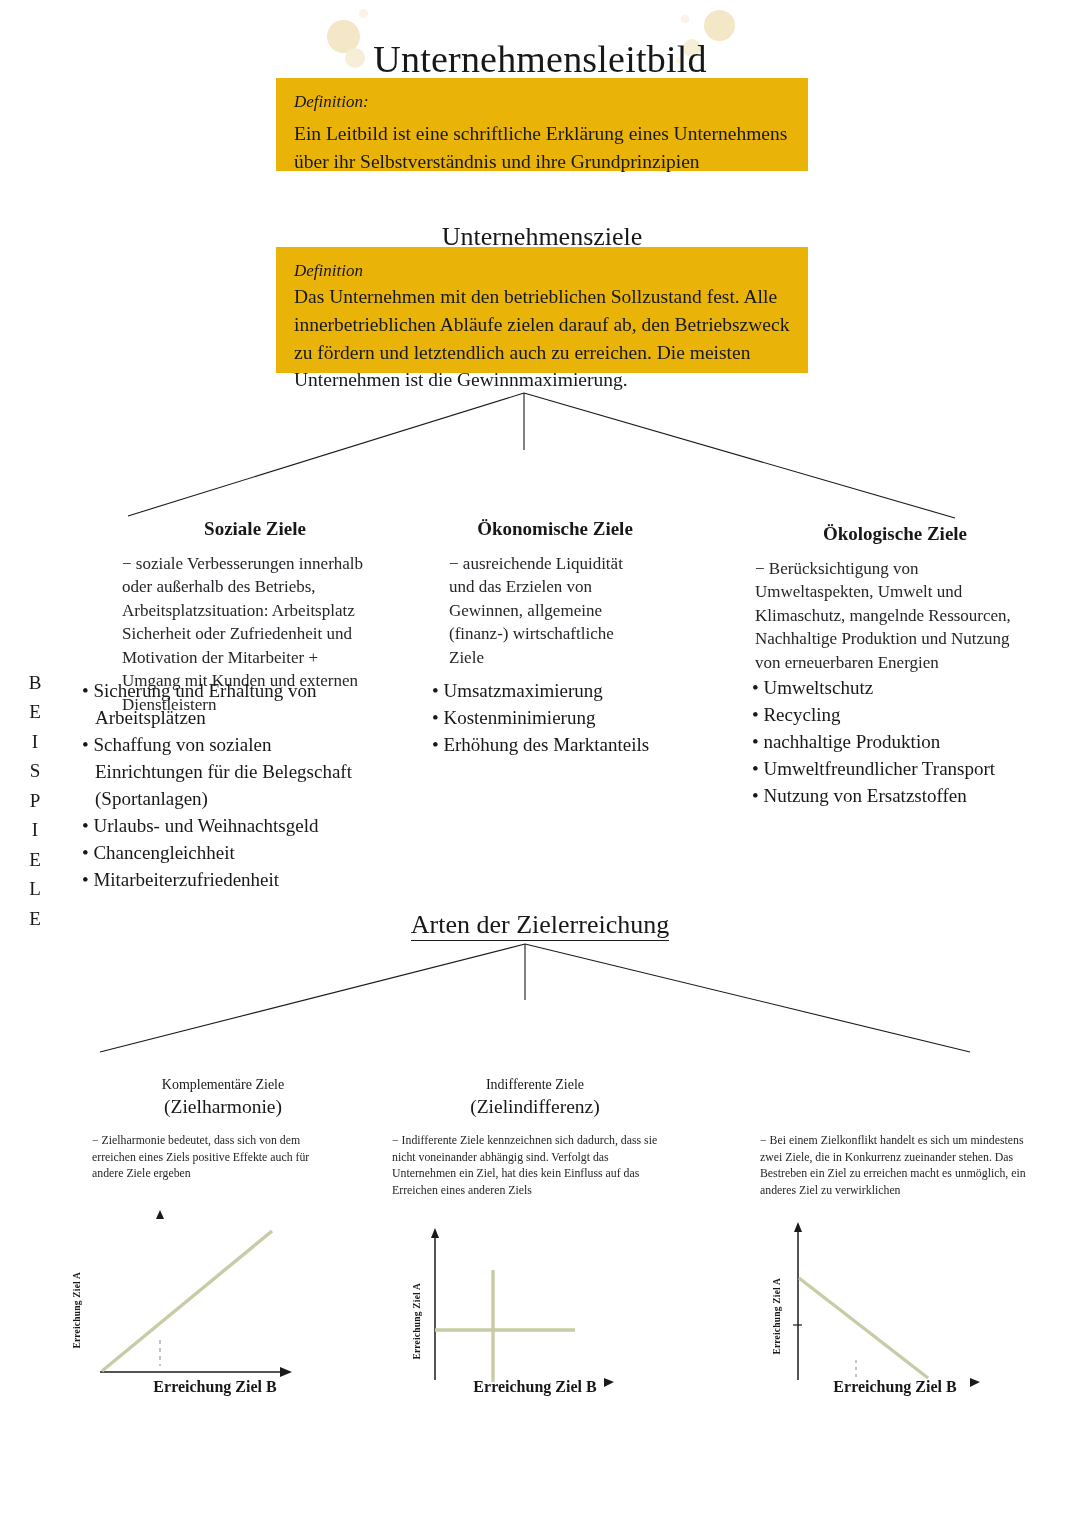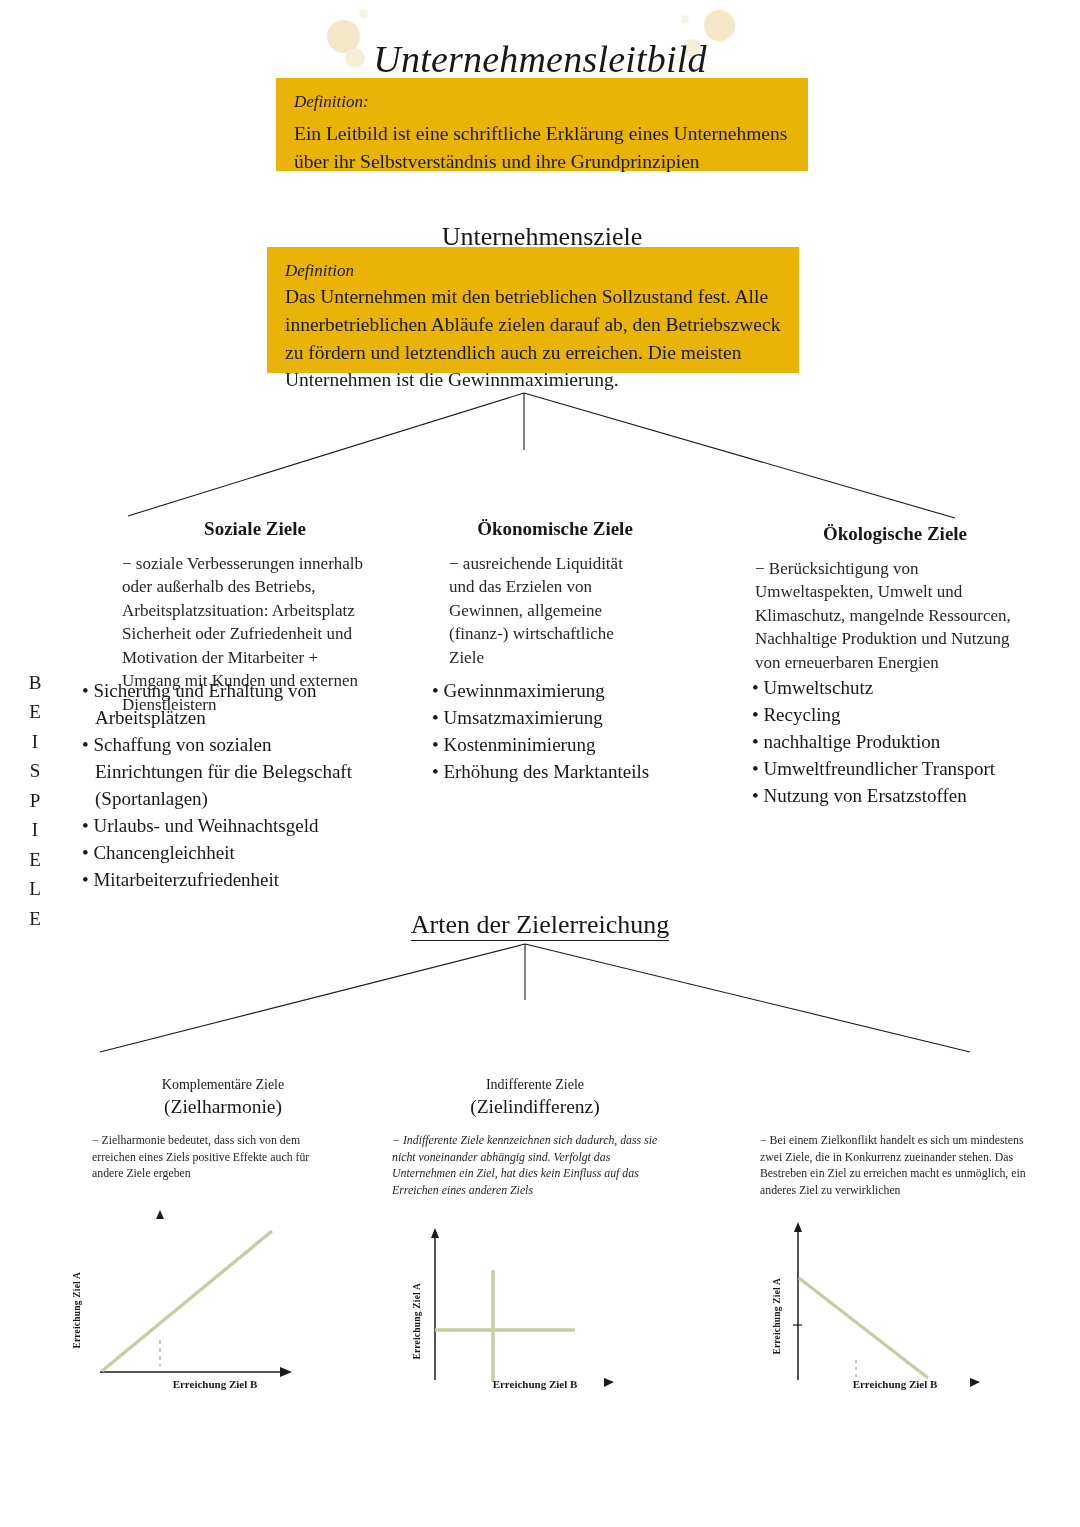--- a/index.html
+++ b/index.html
@@ -38,21 +38,20 @@
     right: 0;
     top: 12px;
     text-align: center;
     font-size: 38px;
     font-weight: 400;
     letter-spacing: 0.2px;
   }
   .main-title span {
     border-bottom: 8px solid #fca5a5;
     padding-bottom: 1px;
-    font-style: italic;
   }
   .section-title {
     position: absolute;
     text-align: center;
     font-size: 26px;
     font-weight: 400;
   }
   .section-title span {
     border-bottom: 1.6px solid #1a1a1a;
     padding-bottom: 1px;
@@ -161,21 +160,21 @@
     position: absolute;
     font-size: 9.5px;
     font-weight: bold;
     writing-mode: vertical-rl;
     transform: rotate(180deg);
     white-space: nowrap;
     letter-spacing: 0.2px;
   }
   .xlab {
     position: absolute;
-    font-size: 11px;
+    font-size: 16px;
     font-weight: bold;
     white-space: nowrap;
     text-align: center;
   }
 </style>
 </head>
 <body>
 
 <div id="page">
 
@@ -193,21 +192,21 @@
 
   <div class="defbox" style="left:276px;top:78px;width:532px;height:93px;">
     <p class="deflabel">Definition:</p>
     <p class="deftext">Ein Leitbild ist eine schriftliche Erklärung eines Unternehmens über ihr Selbstverständnis und ihre Grundprinzipien</p>
   </div>
 
   <h2 class="section-title" style="left:276px;top:200px;width:532px;">
     <span>Unternehmensziele</span>
   </h2>
 
-  <div class="defbox tight" style="left:267px;top:247px;width:532px;height:126px;">
+  <div class="defbox tight" style="left:276px;top:247px;width:532px;height:126px;">
     <p class="deflabel">Definition</p>
     <p class="deftext">Das Unternehmen mit den betrieblichen Sollzustand fest. Alle innerbetrieblichen Abläufe zielen darauf ab, den Betriebszweck zu fördern und letztendlich auch zu erreichen. Die meisten Unternehmen ist die Gewinnmaximierung.</p>
   </div>
 
   <svg class="connector" style="left:110px;top:388px;" width="860" height="135" viewBox="0 0 860 135">
     <line x1="414" y1="5" x2="414" y2="62" stroke="#1a1a1a" stroke-width="1.1"></line>
     <line x1="414" y1="5" x2="18" y2="128" stroke="#1a1a1a" stroke-width="1.1"></line>
     <line x1="414" y1="5" x2="845" y2="130" stroke="#1a1a1a" stroke-width="1.1"></line>
   </svg>
 
@@ -237,21 +236,20 @@
       <li>Sicherung und Erhaltung von Arbeitsplätzen</li>
       <li>Schaffung von sozialen Einrichtungen für die Belegschaft (Sportanlagen)</li>
       <li>Urlaubs- und Weihnachtsgeld</li>
       <li>Chancengleichheit</li>
       <li>Mitarbeiterzufriedenheit</li>
     </ul>
   </div>
 
   <div class="examples" style="left:432px;top:678px;width:290px;">
     <ul>
-      <li>Gewinnmaximierung</li>
       <li>Umsatzmaximierung</li>
       <li>Kostenminimierung</li>
       <li>Erhöhung des Marktanteils</li>
     </ul>
   </div>
 
   <div class="examples" style="left:752px;top:675px;width:300px;">
     <ul>
       <li>Umweltschutz</li>
       <li>Recycling</li>
@@ -274,21 +272,21 @@
   <div class="type-head" style="left:78px;top:1068px;width:290px;">
     <span class="t1">Komplementäre Ziele</span>
     <span class="t2">(Zielharmonie)</span>
   </div>
   <div class="type-desc" style="left:92px;top:1132px;width:240px;">− Zielharmonie bedeutet, dass sich von dem erreichen eines Ziels positive Effekte auch für andere Ziele ergeben</div>
 
   <div class="type-head" style="left:390px;top:1068px;width:290px;">
     <span class="t1">Indifferente Ziele</span>
     <span class="t2">(Zielindifferenz)</span>
   </div>
-  <div class="type-desc" style="left:392px;top:1132px;width:268px;font-style:italic;">− Indifferente Ziele kennzeichnen sich dadurch, dass sie nicht voneinander abhängig sind. Verfolgt das Unternehmen ein Ziel, hat dies kein Einfluss auf das Erreichen eines anderen Ziels</div>
+  <div class="type-desc" style="left:392px;top:1132px;width:268px;">− Indifferente Ziele kennzeichnen sich dadurch, dass sie nicht voneinander abhängig sind. Verfolgt das Unternehmen ein Ziel, hat dies kein Einfluss auf das Erreichen eines anderen Ziels</div>
 
   <div class="type-desc" style="left:760px;top:1132px;width:270px;">− Bei einem Zielkonflikt handelt es sich um mindestens zwei Ziele, die in Konkurrenz zueinander stehen. Das Bestreben ein Ziel zu erreichen macht es unmöglich, ein anderes Ziel zu verwirklichen</div>
 
   <svg class="graph" style="left:60px;top:1200px;" width="280" height="190" viewBox="0 0 280 190">
 
     <polygon points="100,10 96,19 104,19" fill="#1a1a1a"></polygon>
 
     <line x1="40" y1="172" x2="222" y2="172" stroke="#1a1a1a" stroke-width="1.6"></line>
     <polygon points="232,172 220,167 220,177" fill="#1a1a1a"></polygon>
 

